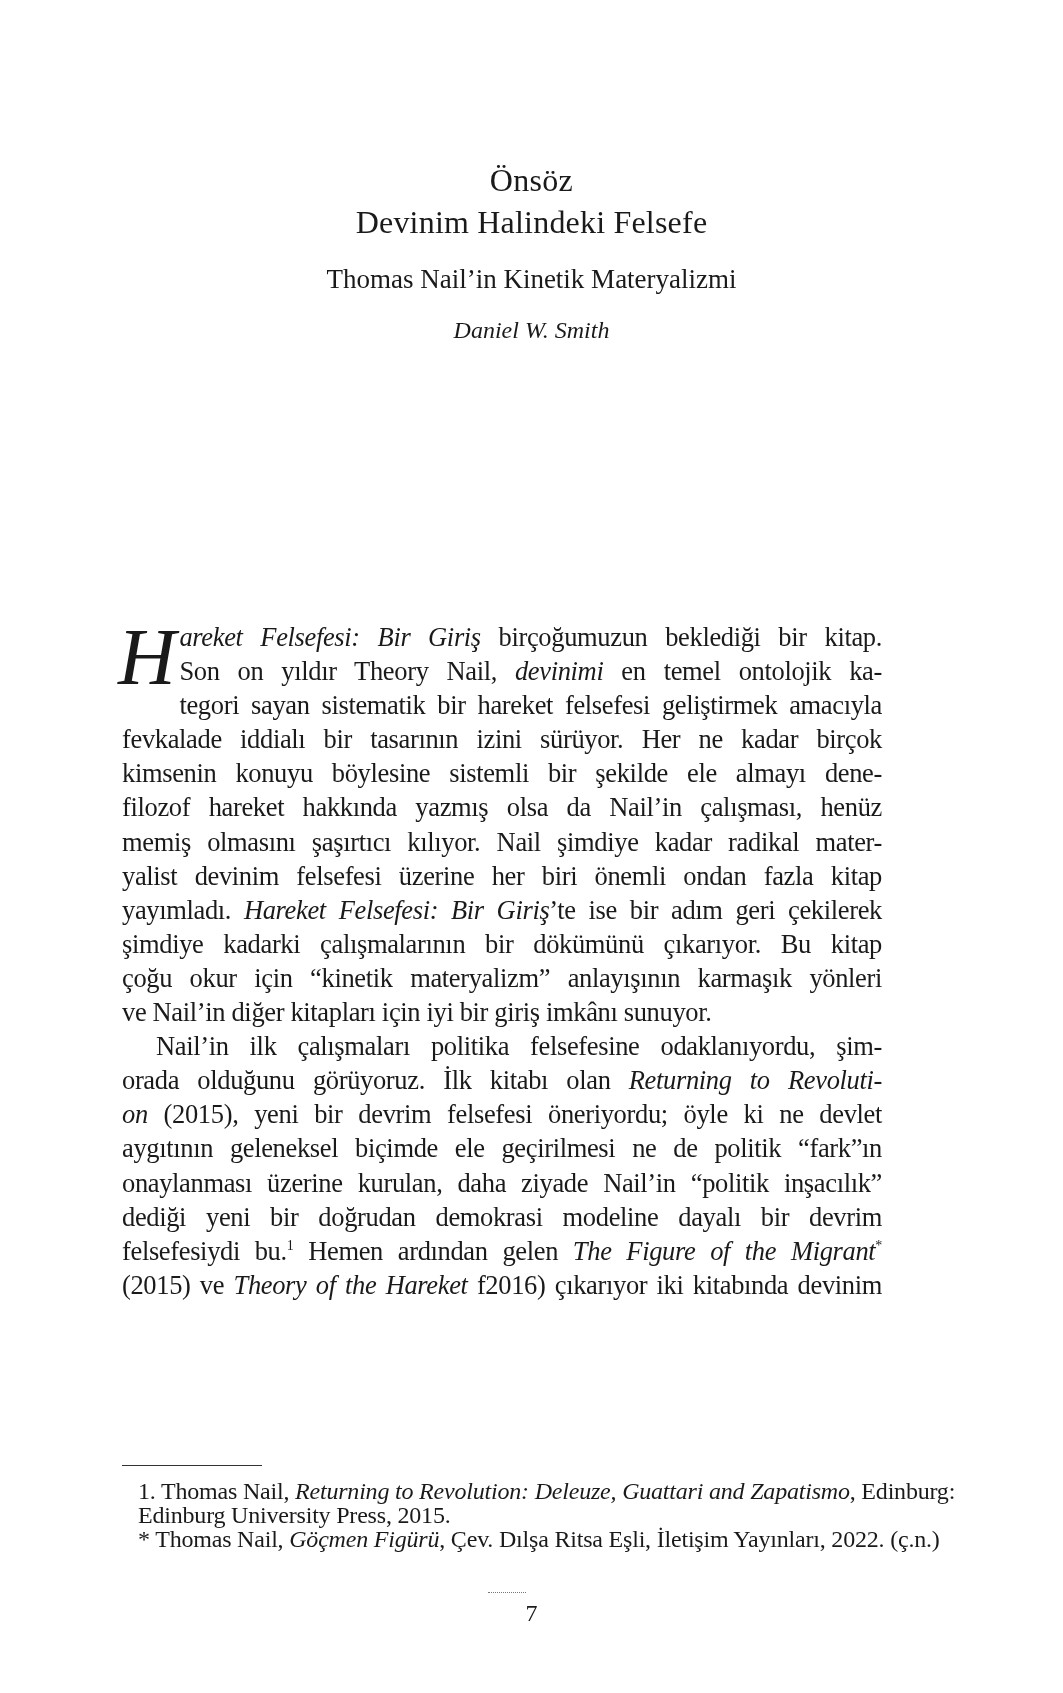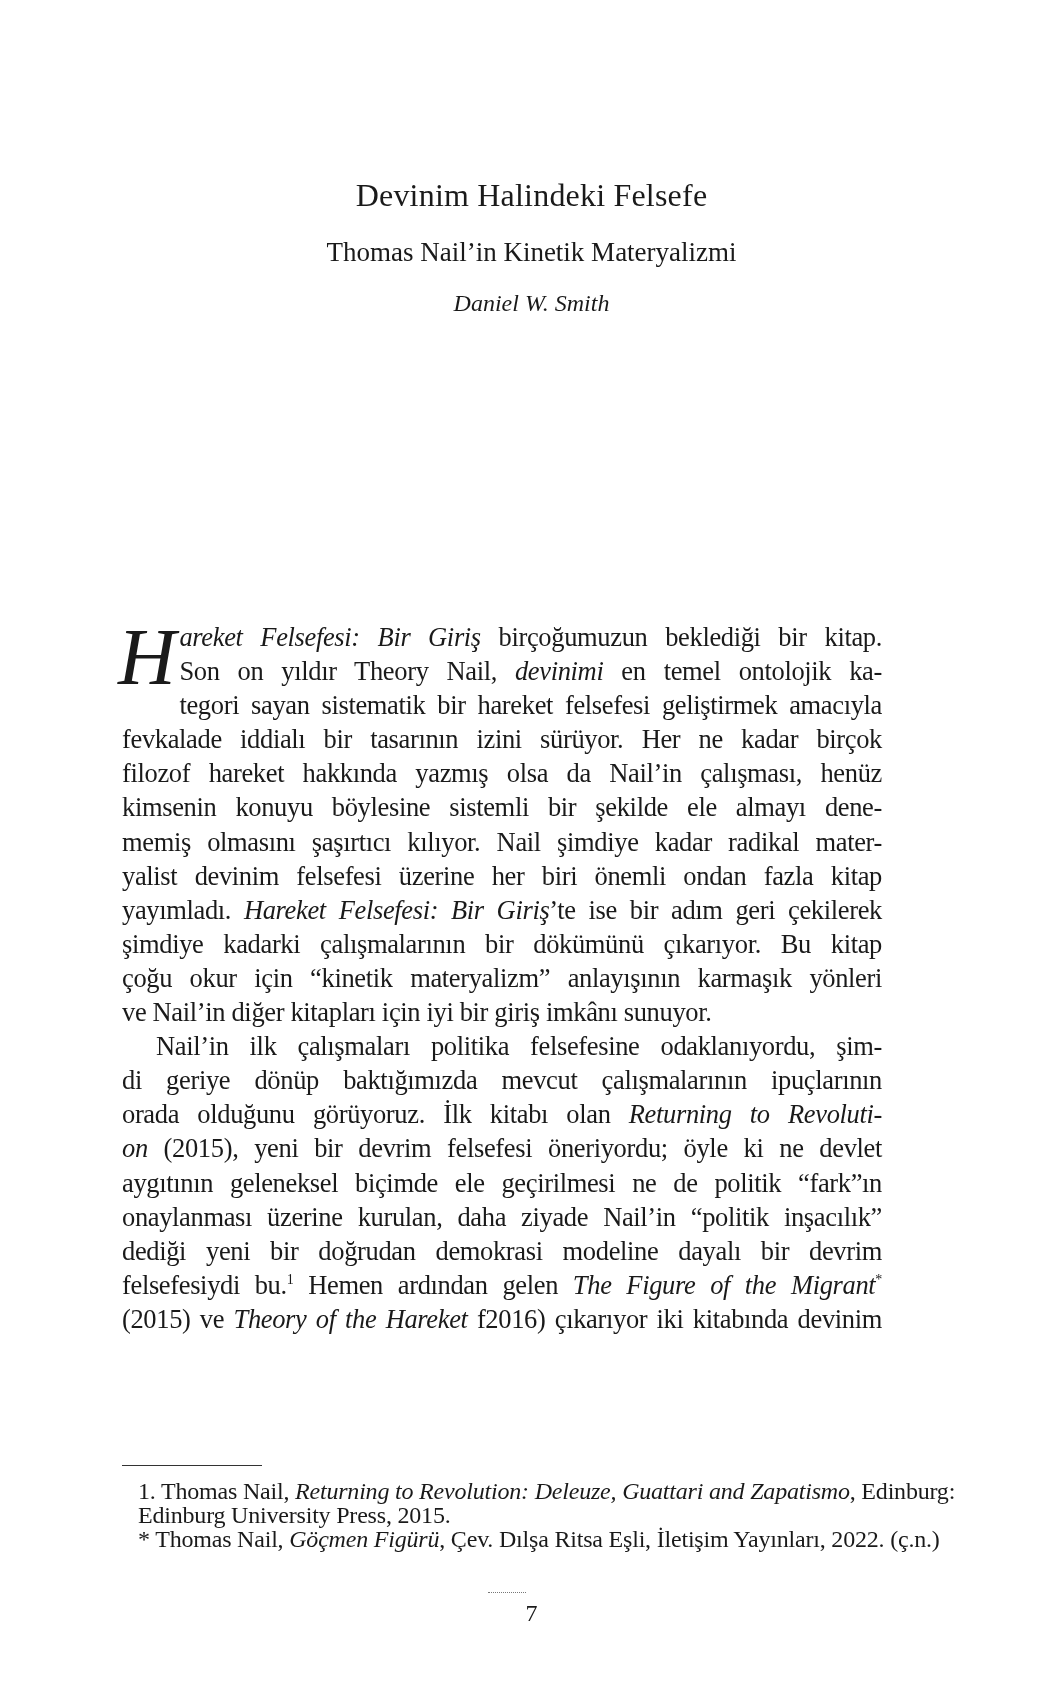--- a/index.html
+++ b/index.html
@@ -11,21 +11,21 @@
       color: #1a1a1a;
       overflow: hidden;
     }
     .heading-block {
       position: absolute;
       left: 0; right: 0;
       top: 160px;
       text-align: center;
     }
     .h-title { font-size: 32px; line-height: 40px; font-weight: normal; margin: 0; letter-spacing: 0.3px; }
-    .h-subtitle { font-size: 32px; line-height: 44px; font-weight: normal; margin: 13px; letter-spacing: 0.2px; }
+    .h-subtitle { font-size: 32px; line-height: 44px; font-weight: normal; margin: 0; letter-spacing: 0.2px; }
     .h-subsub { font-size: 27px; line-height: 40px; font-weight: normal; margin: 15px; }
     .h-author { font-size: 24px; line-height: 32px; font-style: italic; margin: 8px 0 0 0; }
 
     .body-text {
       position: absolute;
       left: 122px;
       width: 760px;
       top: 620px;
       font-size: 26.5px;
       line-height: 34.1px;
@@ -75,47 +75,47 @@
       left: 0; right: 0;
       top: 1600px;
       text-align: center;
       font-size: 24px;
     }
   </style>
 </head>
 <body>
 
 <div class="heading-block">
+  <h1 class="h-title">Önsöz</h1>
   <h2 class="h-subtitle">Devinim Halindeki Felsefe</h2>
   <h3 class="h-subsub">Thomas Nail’in Kinetik Materyalizmi</h3>
   <p class="h-author">Daniel W. Smith</p>
 </div>
 
 <div class="body-text">
   <div class="para">
     <span class="dropcap">H</span>
     <div id="p1-lines">
         <span class="line"><em>areket Felsefesi: Bir Giriş</em><span> birçoğumuzun beklediği bir kitap.</span></span>
         <span class="line"><span>Son on yıldır Theory Nail, </span><em>devinimi</em><span> en temel ontolojik ka-</span></span>
         <span class="line"><span>tegori sayan sistematik bir hareket felsefesi geliştirmek amacıyla</span></span>
         <span class="line"><span>fevkalade iddialı bir tasarının izini sürüyor. Her ne kadar birçok</span></span>
+        <span class="line"><span>kimsenin konuyu böylesine sistemli bir şekilde ele almayı dene-</span></span>
         <span class="line"><span>filozof hareket hakkında yazmış olsa da Nail’in çalışması, henüz</span></span>
-        <span class="line"><span>kimsenin konuyu böylesine sistemli bir şekilde ele almayı dene-</span></span>
         <span class="line"><span>memiş olmasını şaşırtıcı kılıyor. Nail şimdiye kadar radikal mater-</span></span>
         <span class="line"><span>yalist devinim felsefesi üzerine her biri önemli ondan fazla kitap</span></span>
         <span class="line"><span>yayımladı. </span><em>Hareket Felsefesi: Bir Giriş</em><span>’te ise bir adım geri çekilerek</span></span>
         <span class="line"><span>şimdiye kadarki çalışmalarının bir dökümünü çıkarıyor. Bu kitap</span></span>
         <span class="line"><span>çoğu okur için “kinetik materyalizm” anlayışının karmaşık yönleri</span></span>
         <span class="line last"><span>ve Nail’in diğer kitapları için iyi bir giriş imkânı sunuyor.</span></span>
       </div>
   </div>
   <div class="para">
     <div id="p2-lines">
         <span class="line indent"><span>Nail’in ilk çalışmaları politika felsefesine odaklanıyordu, şim-</span></span>
-        <span class="line"><span>di geriye dönüp baktığımızda mevcut çalışmalarının ipuçlarının</span></span>
         <span class="line"><span>orada olduğunu görüyoruz. İlk kitabı olan </span><em>Returning to Revoluti-</em></span>
         <span class="line"><em>on</em><span> (2015), yeni bir devrim felsefesi öneriyordu; öyle ki ne devlet</span></span>
         <span class="line"><span>aygıtının geleneksel biçimde ele geçirilmesi ne de politik “fark”ın</span></span>
         <span class="line"><span>onaylanması üzerine kurulan, daha ziyade Nail’in “politik inşacılık”</span></span>
         <span class="line"><span>dediği yeni bir doğrudan demokrasi modeline dayalı bir devrim</span></span>
         <span class="line"><span>felsefesiydi bu.</span><sup>1</sup><span> Hemen ardından gelen </span><em>The Figure of the Migrant</em><sup>*</sup></span>
         <span class="line"><span>(2015) ve </span><em>Theory of the Hareket</em><span> f2016) çıkarıyor iki kitabında devinim</span></span>
       </div>
   </div>
 </div>

